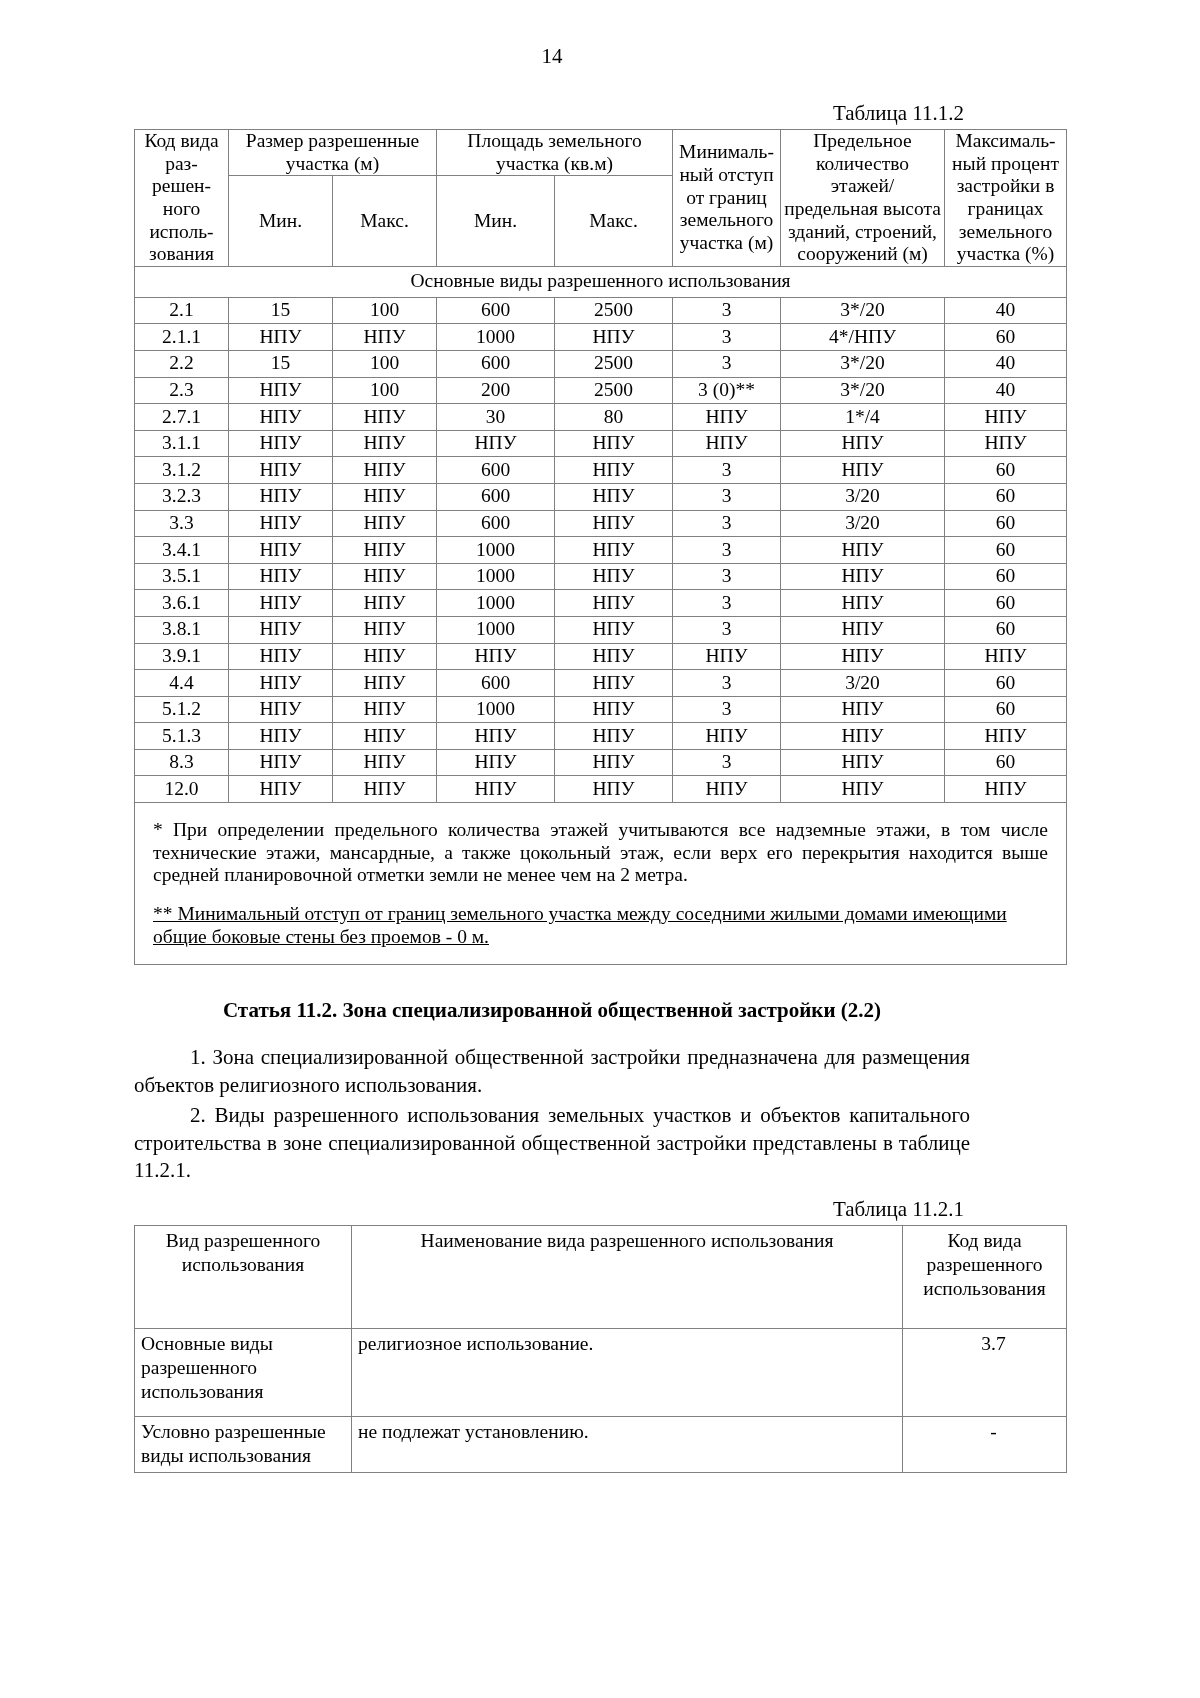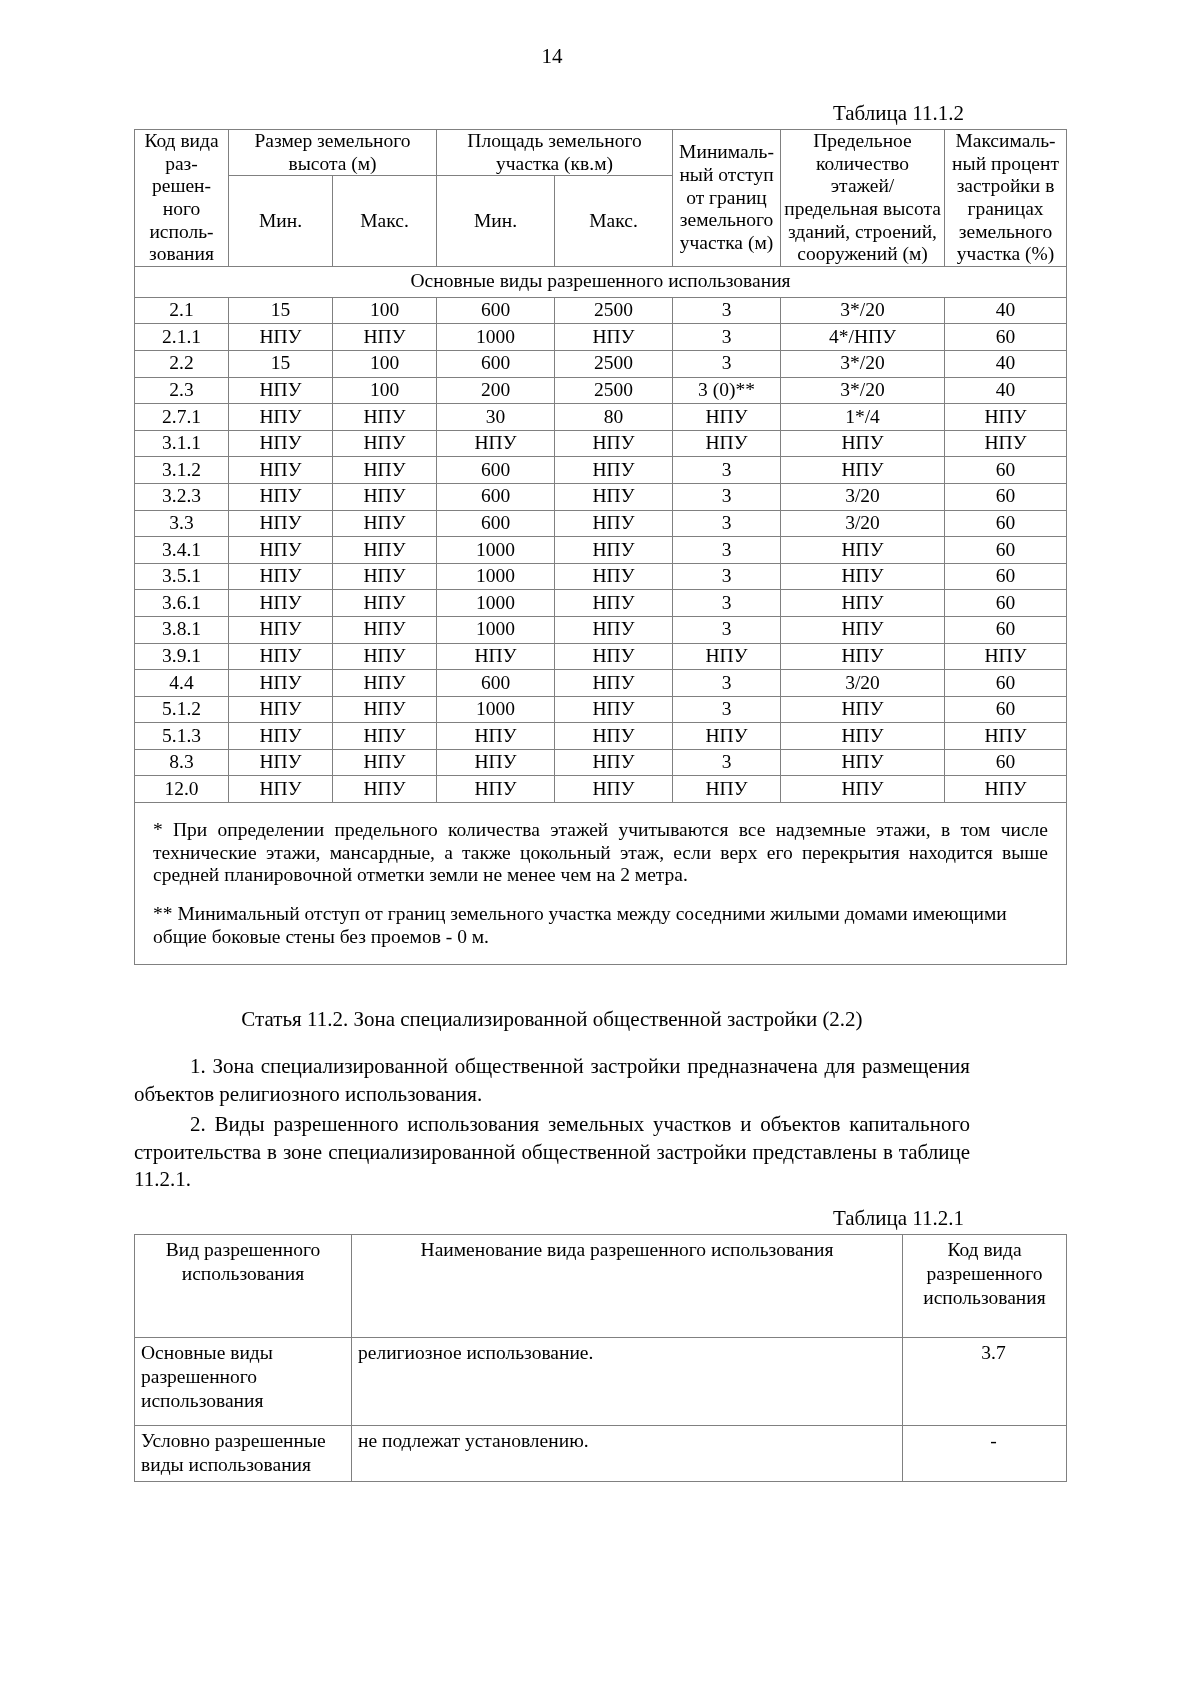--- a/index.html
+++ b/index.html
@@ -72,28 +72,29 @@
     line-height: 1.3;
     text-align: justify;
   }
   .note-cell p {
     margin: 16px;
     text-align: justify;
     text-justify: inter-word;
   }
   .note-cell p:last-child {
     text-align: left;
+    text-decoration: underline;
   }
 
   
   h2.article-title {
     font-size: 21px;
-    font-weight: normal;
+    font-weight: bold;
     text-align: center;
-    margin: 41px 0 0 0;
+    margin: 32px 0 0 0;
     line-height: 1.3;
   }
   p.para {
     font-size: 21px;
     text-align: justify;
     text-justify: inter-word;
     margin: 20px 0 0 0;
     line-height: 1.32;
     text-indent: 56px;
   }
@@ -149,21 +150,21 @@
       <col style="width:104px">
       <col style="width:118px">
       <col style="width:118px">
       <col style="width:108px">
       <col style="width:164px">
       <col style="width:122px">
     </colgroup>
     <tbody>
       <tr>
         <td rowspan="2" class="hdr-tall">Код вида раз-решен-ного исполь-зования</td>
-        <td colspan="2" class="th-top">Размер земельного высота (м)</td>
+        <td colspan="2" class="th-top">Размер разрешенные участка (м)</td>
         <td colspan="2" class="th-top">Площадь земельного участка (кв.м)</td>
         <td rowspan="2" class="hdr-tall">Минималь-ный отступ от границ земельного участка (м)</td>
         <td rowspan="2" class="hdr-tall">Предельное количество этажей/ предельная высота зданий, строений, сооружений (м)</td>
         <td rowspan="2" class="hdr-tall">Максималь-ный процент застройки в границах земельного участка (%)</td>
       </tr>
       <tr>
         <td class="hdr-tall">Мин.</td>
         <td class="hdr-tall">Макс.</td>
         <td class="hdr-tall">Мин.</td>
         <td class="hdr-tall">Макс.</td>

